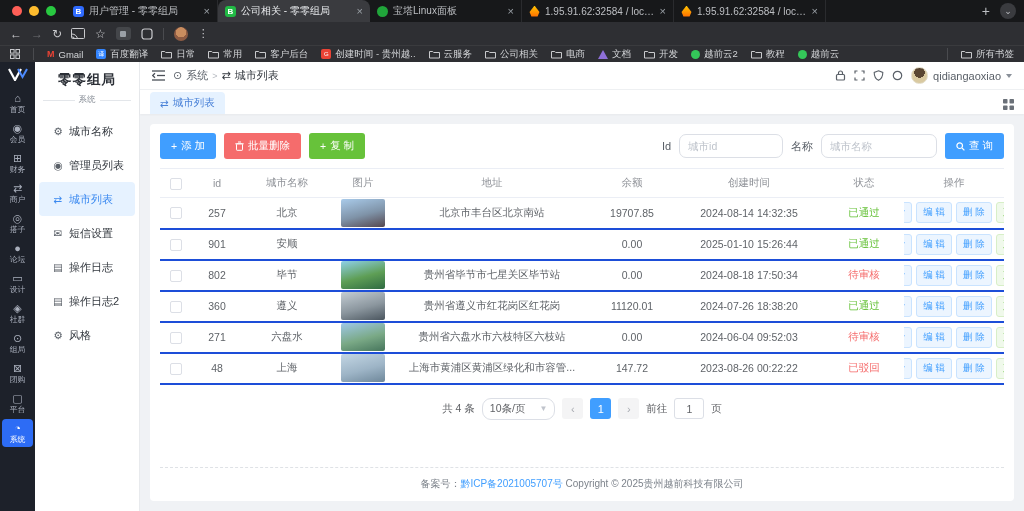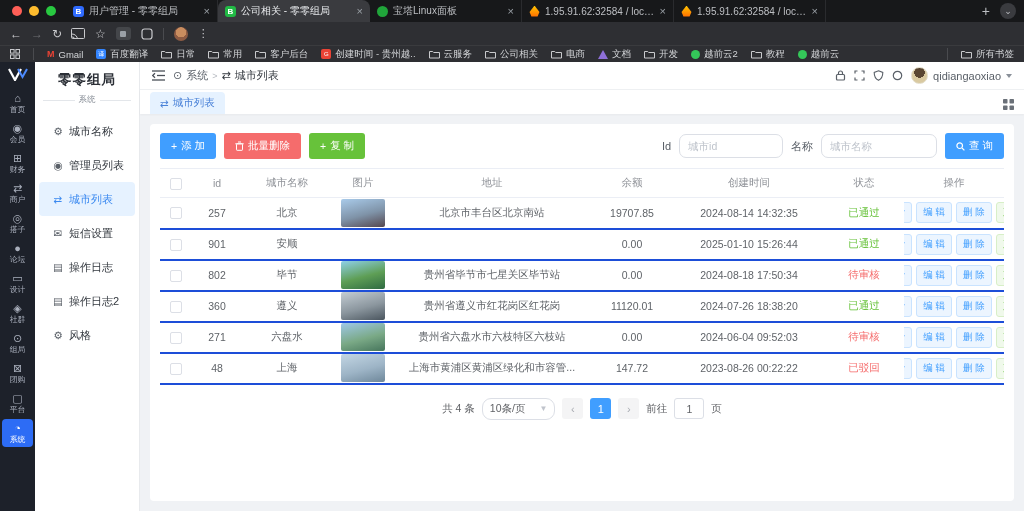--- a/index.html
+++ b/index.html
@@ -654,18 +654,24 @@
             <span class="pbtn">‹</span>
             <span class="pbtn cur">1</span>
             <span class="pbtn">›</span>
             <span>前往</span>
             <input class="goto" value="1" style="">
             <span>页</span>
           </div>
 
           <div class="card-spacer"></div>
 
+          <div class="footer">
+            <span>备案号：</span><a href="#">黔ICP备2021005707号</a>
+            <span>Copyright</span>
+            <span>©</span>
+            <span>2025贵州越前科技有限公司</span>
+          </div>
 
         </div>
       </div>
     </main>
   </div>
 </div>
 
 </body></html>

